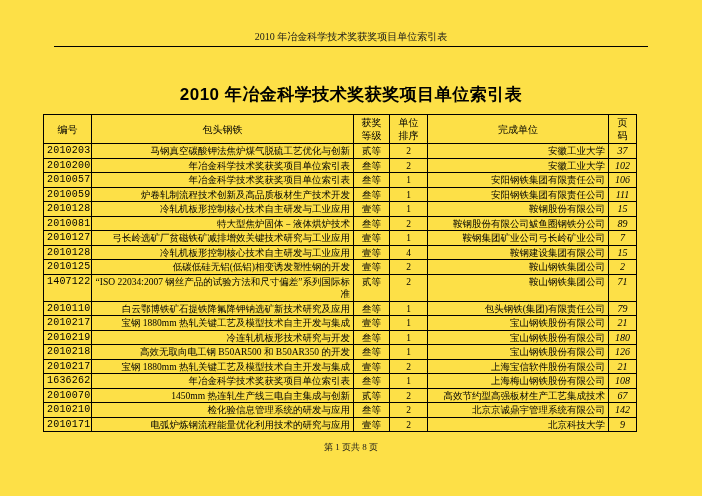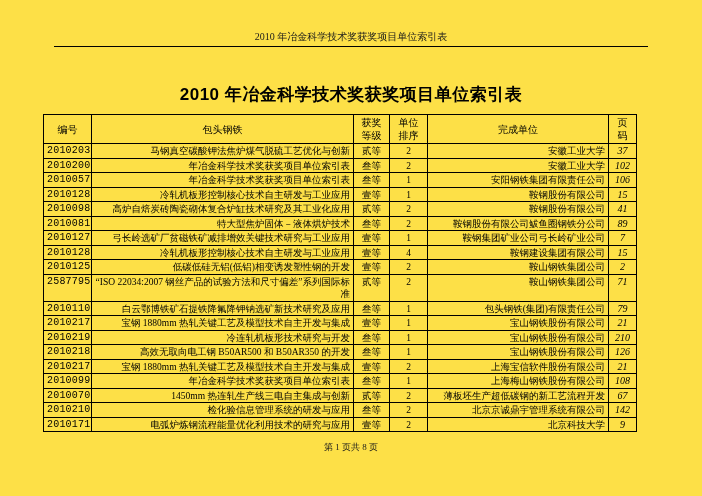--- a/index.html
+++ b/index.html
@@ -146,34 +146,34 @@
         </tr>
         <tr>
           <td class="cell-id">2010057</td>
           <td class="cell-name">年冶金科学技术奖获奖项目单位索引表</td>
           <td class="cell-award">叁等</td>
           <td class="cell-rank">1</td>
           <td class="cell-unit">安阳钢铁集团有限责任公司</td>
           <td class="cell-page">106</td>
         </tr>
         <tr>
+          <td class="cell-id">2010059</td>
+          <td class="cell-name">炉卷轧制流程技术创新及高品质板材生产技术开发</td>
+          <td class="cell-award">叁等</td>
+          <td class="cell-rank">1</td>
+          <td class="cell-unit">安阳钢铁集团有限责任公司</td>
+          <td class="cell-page">111</td>
+        </tr>
+        <tr>
           <td class="cell-id">2010128</td>
           <td class="cell-name">冷轧机板形控制核心技术自主研发与工业应用</td>
           <td class="cell-award">壹等</td>
           <td class="cell-rank">1</td>
           <td class="cell-unit">鞍钢股份有限公司</td>
           <td class="cell-page">15</td>
-        </tr>
-        <tr>
-          <td class="cell-id">2010098</td>
-          <td class="cell-name">高炉自焙炭砖陶瓷砌体复合炉缸技术研究及其工业化应用</td>
-          <td class="cell-award">贰等</td>
-          <td class="cell-rank">2</td>
-          <td class="cell-unit">鞍钢股份有限公司</td>
-          <td class="cell-page">41</td>
         </tr>
         <tr>
           <td class="cell-id">2010081</td>
           <td class="cell-name">特大型焦炉固体－液体烘炉技术</td>
           <td class="cell-award">叁等</td>
           <td class="cell-rank">2</td>
           <td class="cell-unit">鞍钢股份有限公司鲅鱼圈钢铁分公司</td>
           <td class="cell-page">89</td>
         </tr>
         <tr>
@@ -194,21 +194,21 @@
         </tr>
         <tr>
           <td class="cell-id">2010125</td>
           <td class="cell-name">低碳低硅无铝(低铝)相变诱发塑性钢的开发</td>
           <td class="cell-award">壹等</td>
           <td class="cell-rank">2</td>
           <td class="cell-unit">鞍山钢铁集团公司</td>
           <td class="cell-page">2</td>
         </tr>
         <tr>
-          <td class="cell-id">2587795</td>
+          <td class="cell-id">1407122</td>
           <td class="cell-name">“ISO 22034:2007 钢丝产品的试验方法和尺寸偏差”系列国际标准</td>
           <td class="cell-award">贰等</td>
           <td class="cell-rank">2</td>
           <td class="cell-unit">鞍山钢铁集团公司</td>
           <td class="cell-page">71</td>
         </tr>
         <tr>
           <td class="cell-id">2010110</td>
           <td class="cell-name">白云鄂博铁矿石提铁降氟降钾钠选矿新技术研究及应用</td>
           <td class="cell-award">叁等</td>
@@ -223,52 +223,52 @@
           <td class="cell-rank">1</td>
           <td class="cell-unit">宝山钢铁股份有限公司</td>
           <td class="cell-page">21</td>
         </tr>
         <tr>
           <td class="cell-id">2010219</td>
           <td class="cell-name">冷连轧机板形技术研究与开发</td>
           <td class="cell-award">叁等</td>
           <td class="cell-rank">1</td>
           <td class="cell-unit">宝山钢铁股份有限公司</td>
-          <td class="cell-page">210</td>
+          <td class="cell-page">180</td>
         </tr>
         <tr>
           <td class="cell-id">2010218</td>
           <td class="cell-name">高效无取向电工钢 B50AR500 和 B50AR350 的开发</td>
           <td class="cell-award">叁等</td>
           <td class="cell-rank">1</td>
           <td class="cell-unit">宝山钢铁股份有限公司</td>
           <td class="cell-page">126</td>
         </tr>
         <tr>
           <td class="cell-id">2010217</td>
           <td class="cell-name">宝钢 1880mm 热轧关键工艺及模型技术自主开发与集成</td>
           <td class="cell-award">壹等</td>
           <td class="cell-rank">2</td>
           <td class="cell-unit">上海宝信软件股份有限公司</td>
           <td class="cell-page">21</td>
         </tr>
         <tr>
-          <td class="cell-id">2010099</td>
+          <td class="cell-id">1636262</td>
           <td class="cell-name">年冶金科学技术奖获奖项目单位索引表</td>
           <td class="cell-award">叁等</td>
           <td class="cell-rank">1</td>
           <td class="cell-unit">上海梅山钢铁股份有限公司</td>
           <td class="cell-page">108</td>
         </tr>
         <tr>
           <td class="cell-id">2010070</td>
           <td class="cell-name">1450mm 热连轧生产线三电自主集成与创新</td>
           <td class="cell-award">贰等</td>
           <td class="cell-rank">2</td>
-          <td class="cell-unit">薄板坯生产超低碳钢的新工艺流程开发</td>
+          <td class="cell-unit">高效节约型高强板材生产工艺集成技术</td>
           <td class="cell-page">67</td>
         </tr>
         <tr>
           <td class="cell-id">2010210</td>
           <td class="cell-name">检化验信息管理系统的研发与应用</td>
           <td class="cell-award">叁等</td>
           <td class="cell-rank">2</td>
           <td class="cell-unit">北京京诚鼎宇管理系统有限公司</td>
           <td class="cell-page">142</td>
         </tr>

